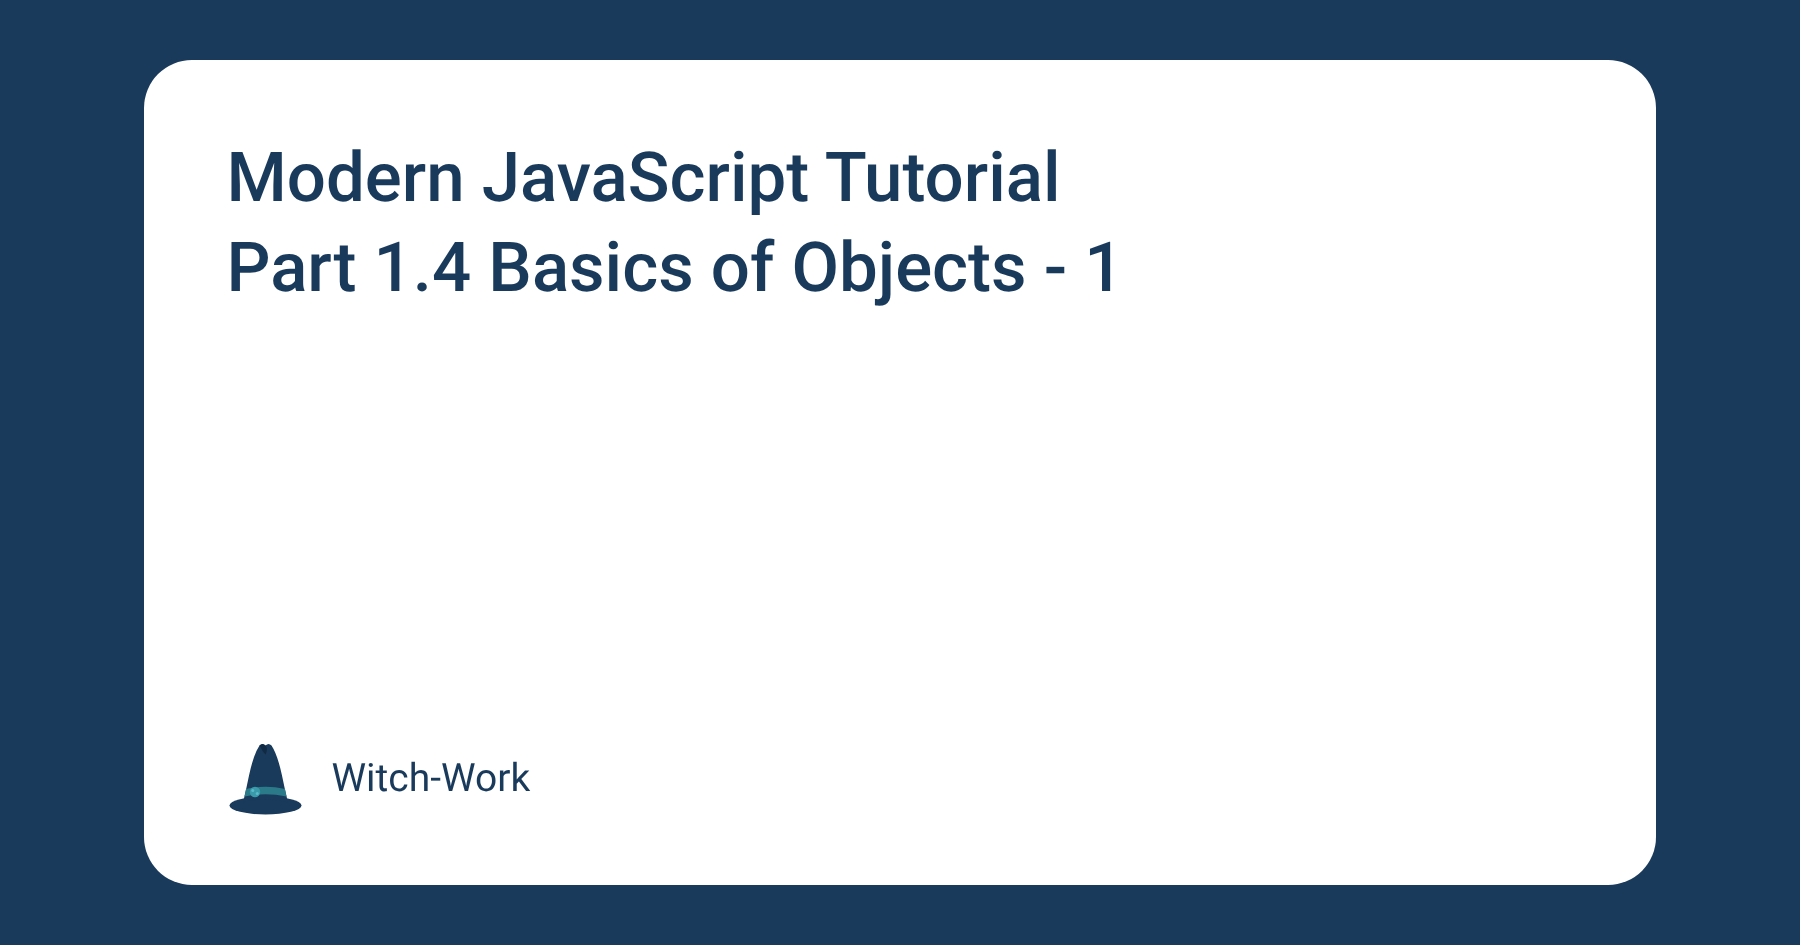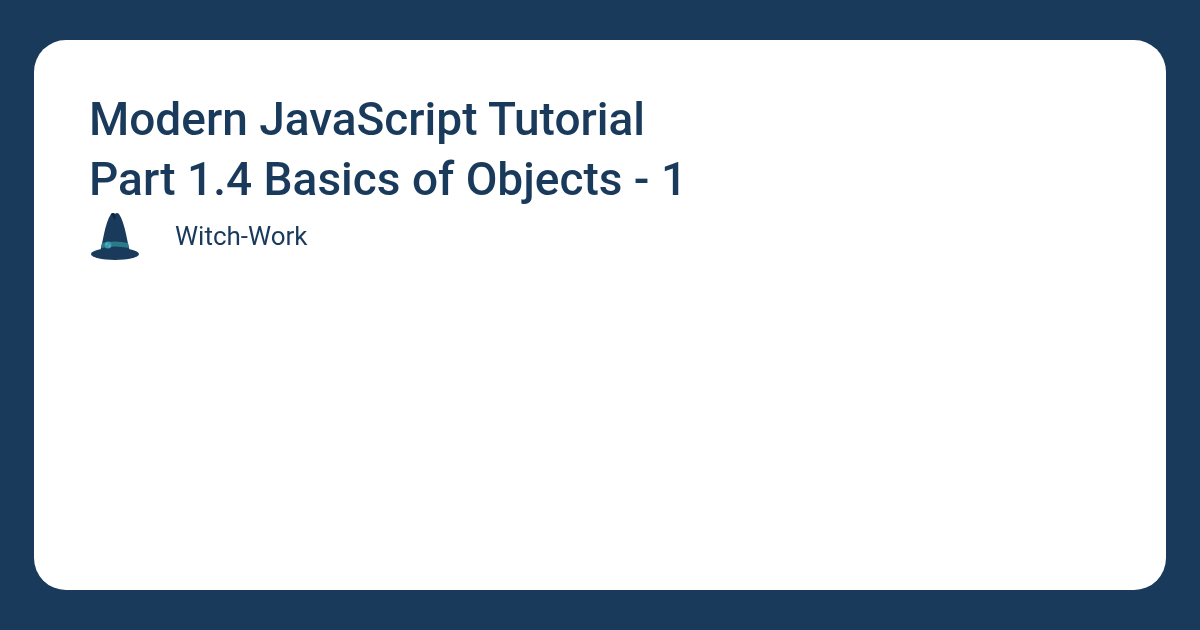--- a/index.html
+++ b/index.html
@@ -10,40 +10,40 @@
     body {
       width: 1200px;
       height: 630px;
       background-color: #1a3a5c;
       display: flex;
       align-items: center;
       justify-content: center;
       font-family: -apple-system, BlinkMacSystemFont, "Segoe UI", Roboto, "Helvetica Neue", Arial, sans-serif;
     }
     .card {
-      width: 1132px;
+      width: 1008px;
       height: 550px;
       background-color: #ffffff;
       border-radius: 32px;
       padding: 50px 55px 45px 55px;
       display: flex;
       flex-direction: column;
-      justify-content: flex-start;
+      justify-content: space-between;
     }
     .title {
       font-size: 46px;
       font-weight: 500;
       color: #1a3a5c;
       line-height: 1.3;
       white-space: pre-line;
     }
     .footer {
       display: flex;
       align-items: center;
-      gap: 34px;
+      gap: 18px;
     }
     .logo-icon {
       width: 52px;
       height: 52px;
       display: flex;
       align-items: flex-end;
       justify-content: center;
     }
     .logo-icon svg {
       width: 100%;

